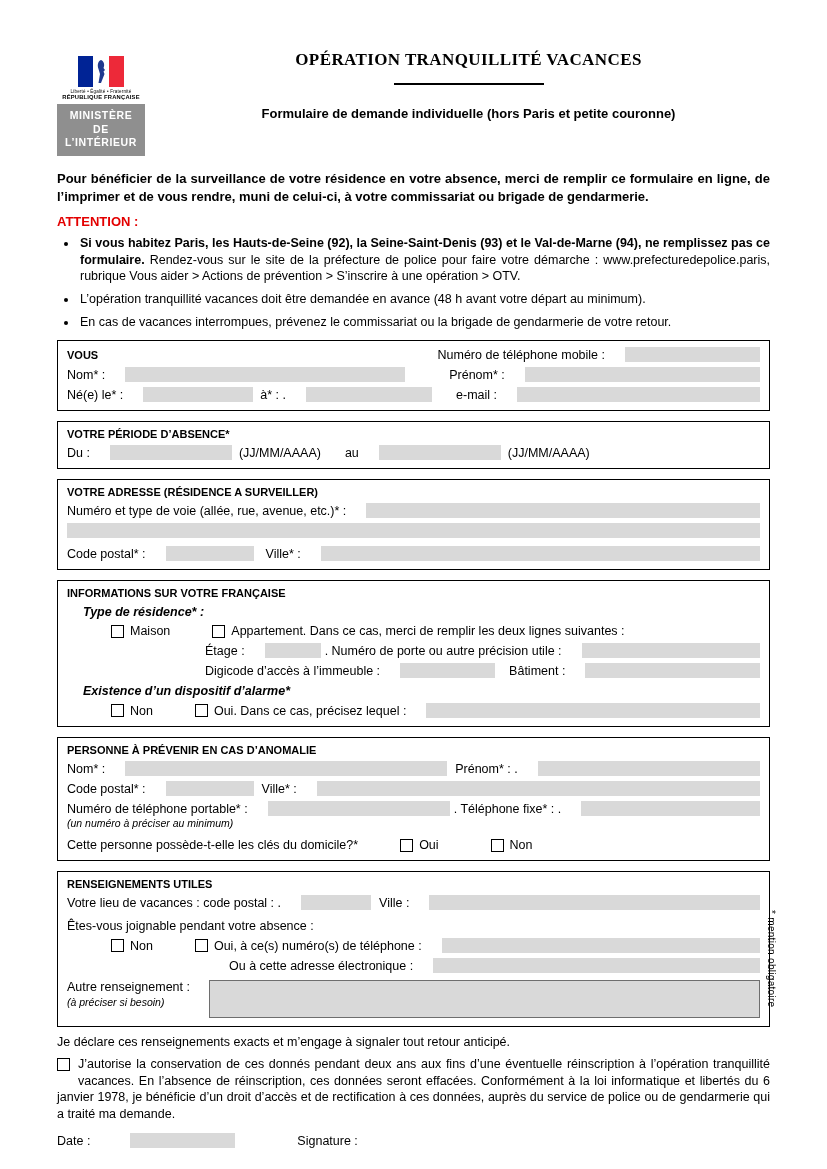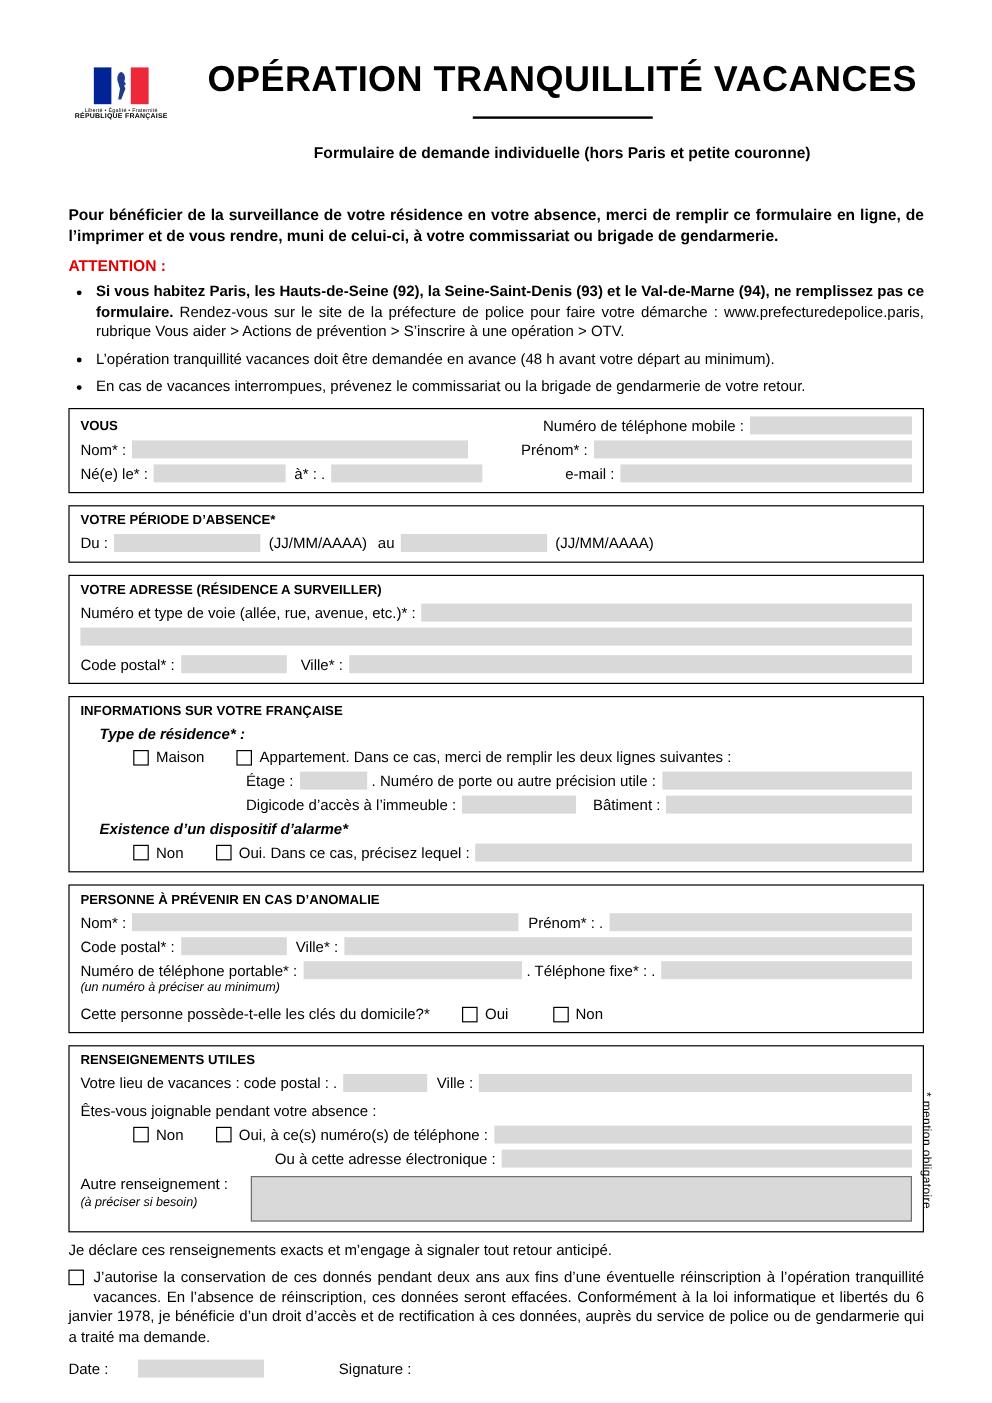--- a/index.html
+++ b/index.html
@@ -14,34 +14,34 @@
   .logo { position:absolute; left:0; top:2px; width:88px; }
   .logo-top { background:#fff; padding:5px 3px 3px; text-align:center; border:1px solid #fff; }
   .flag { width:46px; height:31px; margin:0 auto 2px; display:flex; overflow:hidden; position:relative; }
   .flag>div { flex:1; }
   .flag .b{background:#002395;} .flag .w{background:#fff;} .flag .r{background:#ed2939;}
   .flag svg { position:absolute; left:15px; top:2px; width:16px; height:27px; }
   .motto { font-size:4.5px; letter-spacing:.2px; }
   .republic { font-size:5.8px; font-weight:bold; letter-spacing:.2px; }
   .logo-bottom { background:#8f8f8f; color:#fff; text-align:center; font-size:10.5px; font-weight:bold; letter-spacing:.6px; padding:5px 2px 6px; line-height:1.3; }
   .title-area { margin-left:110px; text-align:center; padding-top:2px; }
-  h1.title { font-size:30px; font-weight:bold; letter-spacing:.4px; white-space:nowrap; }
+  h1.title { font-size:17px; font-weight:bold; letter-spacing:.4px; white-space:nowrap;font-family:Liberation Serif, serif; }
   .title-rule { width:150px; height:2px; background:#000; margin:13px auto 0; }
   .subtitle { font-size:13px; font-weight:bold; margin-top:21px; }
   
   .intro { font-size:13px; font-weight:bold; text-align:justify; line-height:1.35; }
   .attention { color:#e30000; font-weight:bold; margin-top:9px; font-size:13px; }
   ul.notes { margin:6px 0 0 21px; line-height:1.33; text-align:justify; }
   ul.notes li { margin-bottom:6px; padding-left:2px; }
   
   .box { border:1.8px solid #000; padding:6px 9px 8px; margin-top:10px; }
   .box-title { font-weight:bold; font-size:11px;text-align:right; }
   .row { display:flex; align-items:center; margin-top:5px; white-space:nowrap; }
   .row.first { margin-top:0; }
-  .lbl { margin-right:5px; flex:none; }
+  .lbl { margin-right:20px; flex:none; }
   .field { background:#d9d9d9; height:15px; display:inline-block; flex:none; }
   .grow { flex:1 1 auto; }
   .cb { width:13px; height:13px; border:1.4px solid #000; display:inline-block; background:#fff; flex:none; }
   .sub-italic { font-weight:bold; font-style:italic; margin:6px 0 0 16px; }
   .tiny-note { font-size:10.5px; font-style:italic; margin-top:1px; }
   
   .autre-wrap { display:flex; margin-top:7px; align-items:flex-start; }
   .autre-labels { width:142px; flex:none; line-height:1.2; }
   .autre-box { flex:1; height:38px; background:#d9d9d9; border:1.6px solid #6e6e6e; }
   
@@ -68,20 +68,25 @@
           <div class="b"></div>
             <div class="w"></div>
             <div class="r"></div>
           <svg viewBox="0 0 16 27">
             <path d="M8 2 C11 3 12 7 10.5 10 L12 12 10.5 13.5 11.5 16 8 25 5.5 25 7 16 5.5 11 C4 7 5 3 8 2 Z" fill="#1f3a8f"></path>
           </svg>
         </div>
         <div class="motto">Liberté • Égalité • Fraternité</div>
         <div class="republic">RÉPUBLIQUE FRANÇAISE</div>
       </div>
+      <div class="logo-bottom">
+        <div>MINISTÈRE</div>
+        <div>DE</div>
+        <div>L’INTÉRIEUR</div>
+      </div>
     </div>
     <div class="title-area">
       <h1 class="title">OPÉRATION TRANQUILLITÉ VACANCES</h1>
       <div class="title-rule"></div>
       <div class="subtitle">Formulaire de demande individuelle (hors Paris et petite couronne)</div>
     </div>
   </div>
 
   <p class="intro">Pour bénéficier de la surveillance de votre résidence en votre absence, merci de remplir ce formulaire en ligne, de l’imprimer et de vous rendre, muni de celui-ci, à votre commissariat ou brigade de gendarmerie.</p>
   <div class="attention">ATTENTION :</div>

